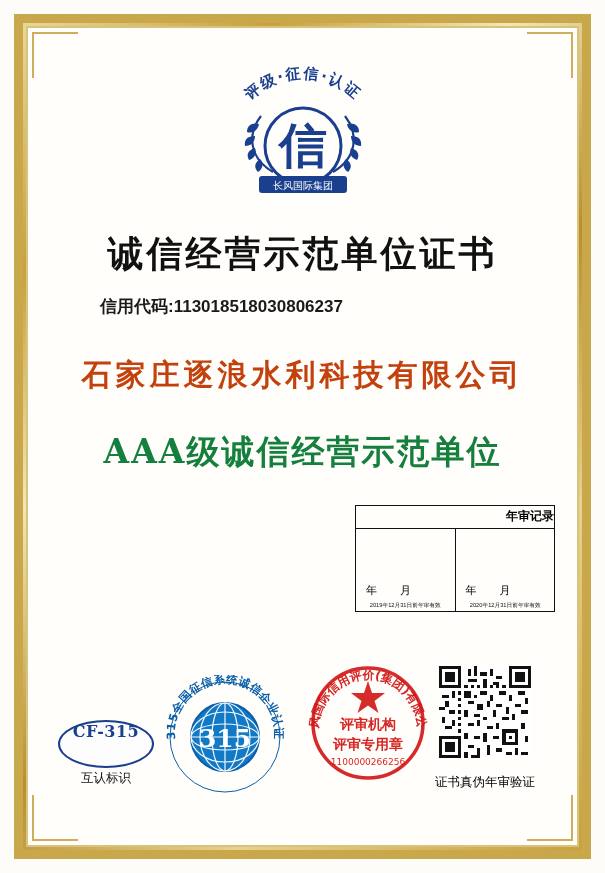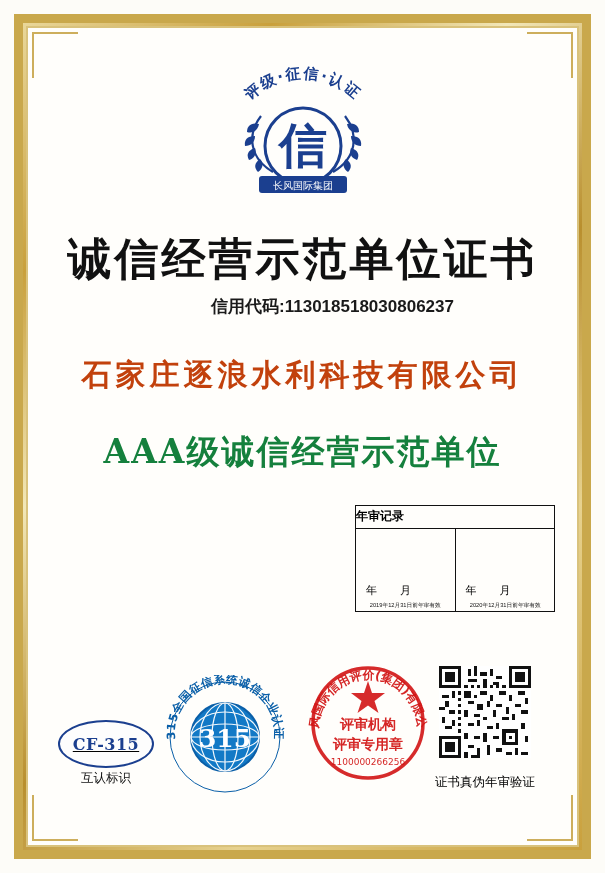--- a/index.html
+++ b/index.html
@@ -81,32 +81,31 @@
   }
   .emblem svg { display: block; }
 
   
   .main-title {
     position: absolute;
     top: 190px;
     left: 0;
     right: 0;
     text-align: center;
-    font-size: 44px;
+    font-size: 36px;
     font-weight: bold;
     letter-spacing: 3px;
     color: #111111;
     font-family: "DejaVu Sans", "Liberation Sans", sans-serif;
   }
   .credit-code {
     position: absolute;
     top: 255px;
     left: 0;
     right: 0;
-    text-align: center;
     font-size: 17px;
     font-weight: bold;
     color: #1a1a1a;
     padding-left: 60px;
   }
   .company {
     position: absolute;
     top: 315px;
     left: 0;
     right: 0;
@@ -146,21 +145,21 @@
   .review {
     position: absolute;
     top: 465px;
     right: 10px;
     width: 200px;
     border: 1.2px solid #111;
     box-sizing: border-box;
   }
   .review-head {
     font-size: 12px;
-    text-align: left;
+    text-align: right;
     padding: 2px 0 3px;
     border-bottom: 1.2px solid #111;
     font-weight: bold;
   }
   .review-body {
     display: flex;
     height: 82px;
   }
   .review-cell {
     flex: 1;
@@ -210,24 +209,22 @@
   .s-stamp { left: 258px; bottom: 18px; width: 140px; }
   .s-qr { right: 16px; bottom: 18px; width: 128px; }
 
   
   .oval {
     width: 92px; height: 44px;
     border: 2px solid #1b3f8f;
     border-radius: 50%;
     margin: 0 auto;
     display: flex;
-    align-items: center;
     justify-content: center;
     background: #fdfdfd;
-    text-decoration: underline;
   }
   .oval span {
     color: #1b3f8f;
     font-size: 16px;
     font-weight: bold;
     font-family: "DejaVu Serif", "Liberation Serif", serif;
     letter-spacing: 0.5px;
   }
 
   

